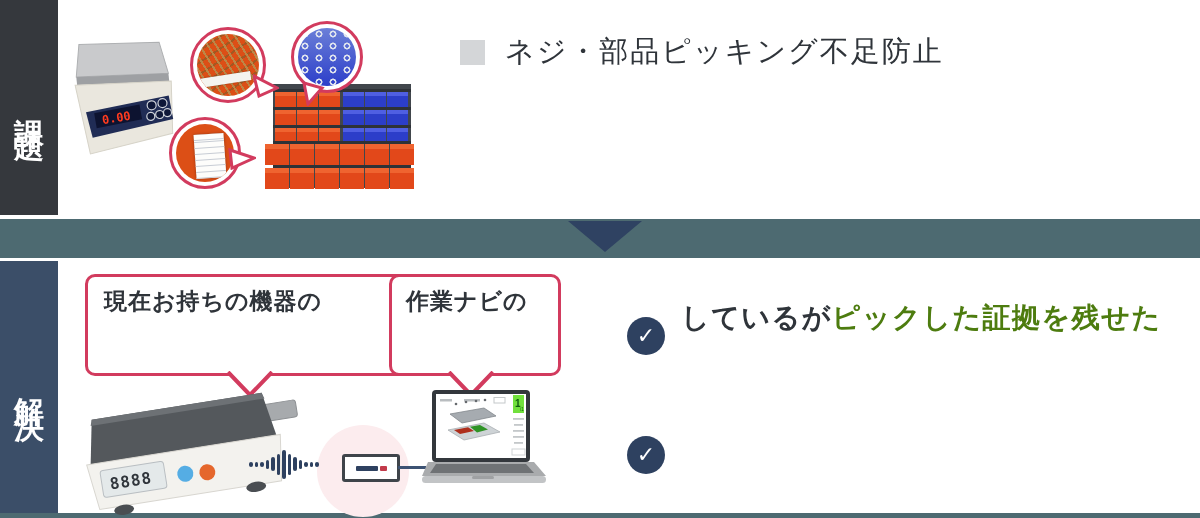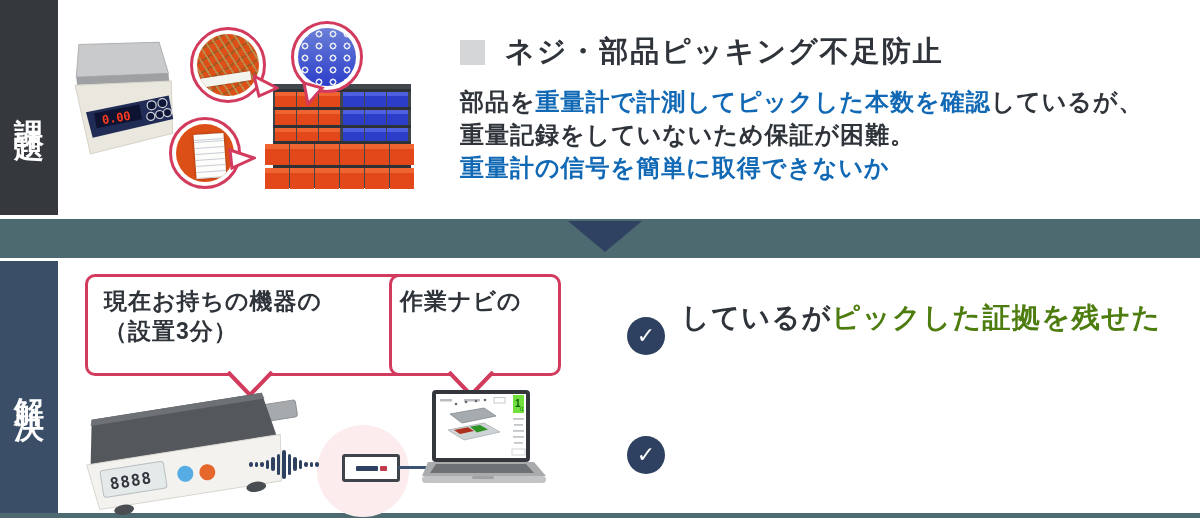--- a/index.html
+++ b/index.html
@@ -20,21 +20,21 @@
   .band{position:absolute;left:0;top:219px;width:1200px;height:39px;background:#4d6a71;}
   .band-triangle{
     position:absolute;left:568px;top:221px;width:0;height:0;
     border-left:37px solid transparent;border-right:37px solid transparent;border-top:31px solid #2f4262;
   }
   .bottom-strip{position:absolute;left:0;top:513px;width:1200px;height:5px;background:#4d6a71;}
 
   
   .p-title{position:absolute;left:460px;top:32px;display:flex;align-items:center;gap:20px;}
   .p-title .sq{width:25px;height:25px;background:#d4d6d8;display:inline-block;}
-  .p-title .t{font-size:29px;font-weight:bold;color:#2f343a;letter-spacing:2px;}
+  .p-title .t{font-size:29px;font-weight:normal;color:#2f343a;letter-spacing:2px;}
   .p-body{position:absolute;left:460px;top:85px;font-size:24px;font-weight:bold;line-height:33px;letter-spacing:1px;}
   .dk{color:#2f343a;}
   .bl{color:#1169b5;}
   .pk{color:#4d7c0f;}
 
   
   .bubble{position:absolute;border:3px solid #d23b5e;border-radius:50%;background:#fff;padding:4px;box-sizing:border-box;}
   .bubble-in{width:100%;height:100%;border-radius:50%;overflow:hidden;position:relative;}
   .screws-fill{
     background:#dc4f16;
@@ -229,35 +229,29 @@
     </div>
     <svg class="bubble-tail" style="right:-18px;top:28px;" width="28" height="22" viewBox="0 0 28 22">
       <polygon points="2,2 26,10 4,20" fill="#ffffff" stroke="#d23b5e" stroke-width="3"></polygon>
     </svg>
   </div>
 
   <div class="p-title">
     <span class="sq"></span>
     <span class="t">ネジ・部品ピッキング不足防止</span>
   </div>
-  <div class="p-body">
-    <div><span class="dk">部品を</span><span class="bl">重量計で計測してピックした本数を確認</span><span class="dk">しているが、</span></div>
-    <div class="dk">重量記録をしていないため保証が困難。</div>
-    <div class="bl">重量計の信号を簡単に取得できないか</div>
-  </div>
 
   <div class="callout" style="left:85px;top:274px;width:328px;height:102px;">
     <div>現在お持ちの機器の</div>
-    <div>（設置3分）</div>
     <svg class="tail" style="left:136px;" viewBox="0 0 52 26">
       <path d="M4,1 L26,24 L48,1" fill="#ffffff" stroke="#d23b5e" stroke-width="4" stroke-linejoin="round"></path>
     </svg>
   </div>
 
-  <div class="callout" style="left:389px;top:274px;width:172px;height:102px;padding-left:8px;">
+  <div class="callout" style="left:389px;top:274px;width:172px;height:102px;padding-left:14px;">
     <div>作業ナビの</div>
     <svg class="tail" style="left:53px;" viewBox="0 0 52 26">
       <path d="M4,1 L26,24 L48,1" fill="#ffffff" stroke="#d23b5e" stroke-width="4" stroke-linejoin="round"></path>
     </svg>
   </div>
 
   <div class="benefit" style="left:627px;top:299px;">
     <div class="check-circle" style="margin-top:18px;">
         <span>✓</span>
       </div>

